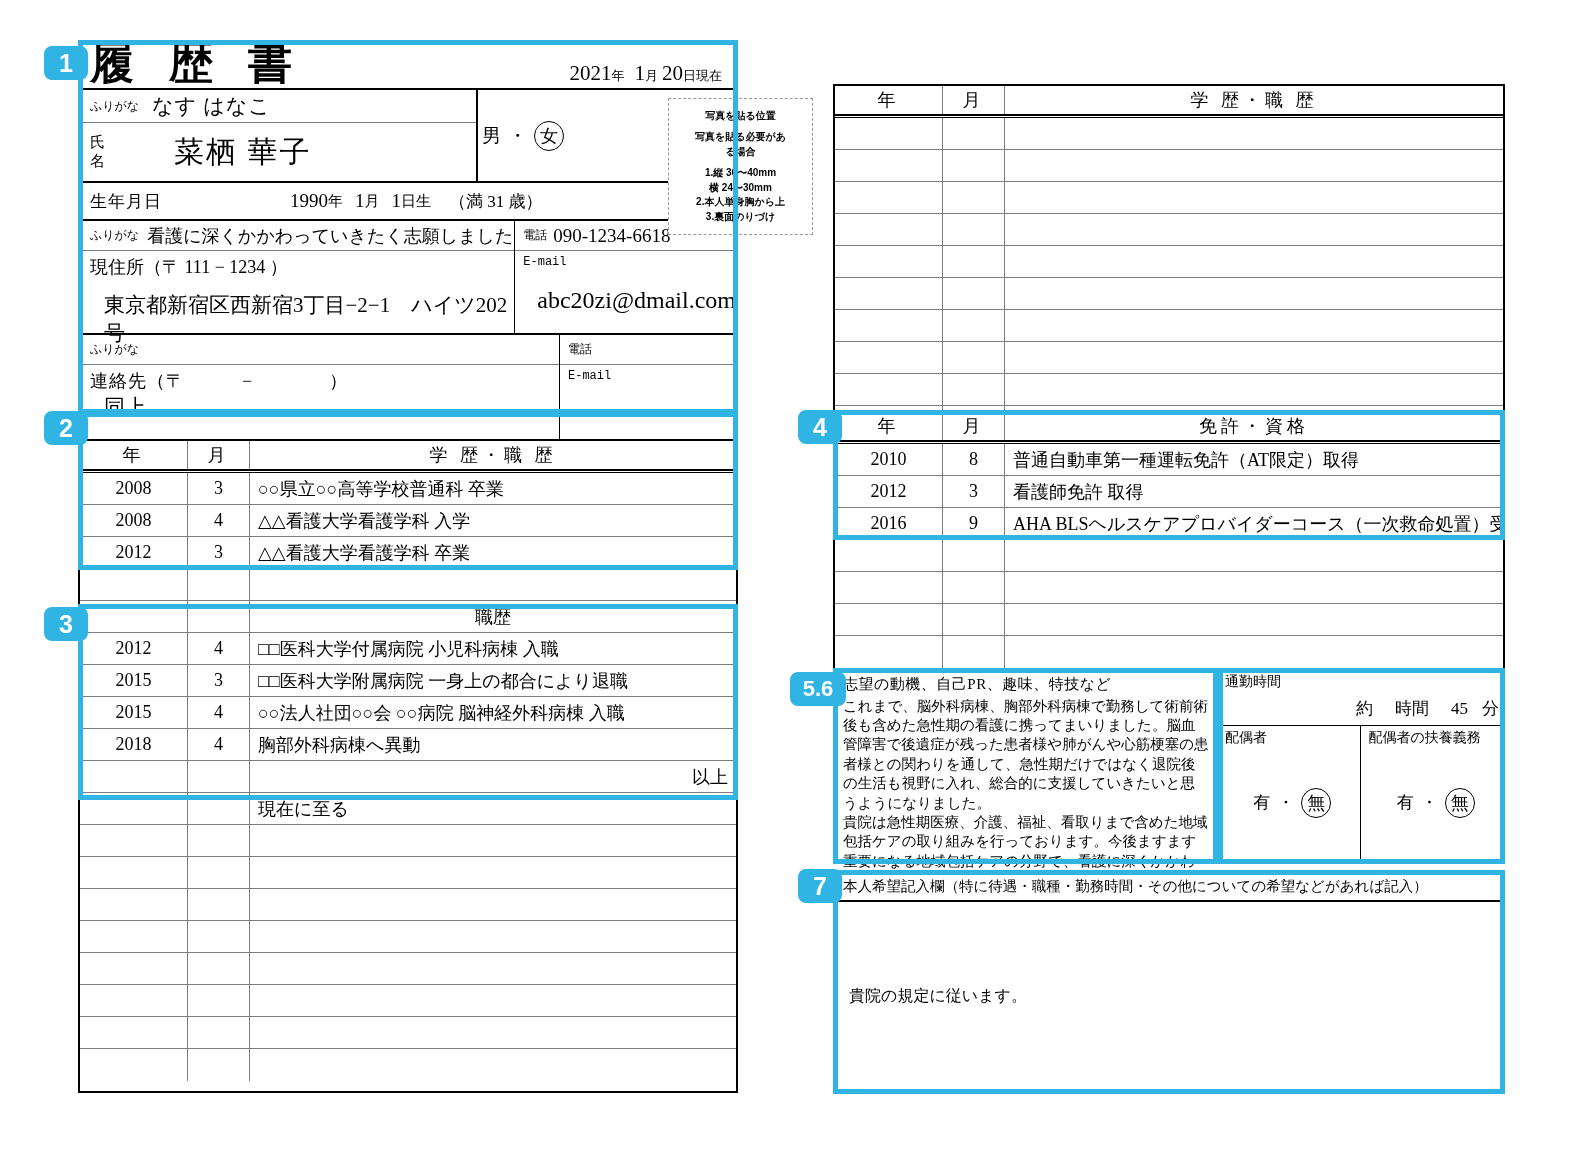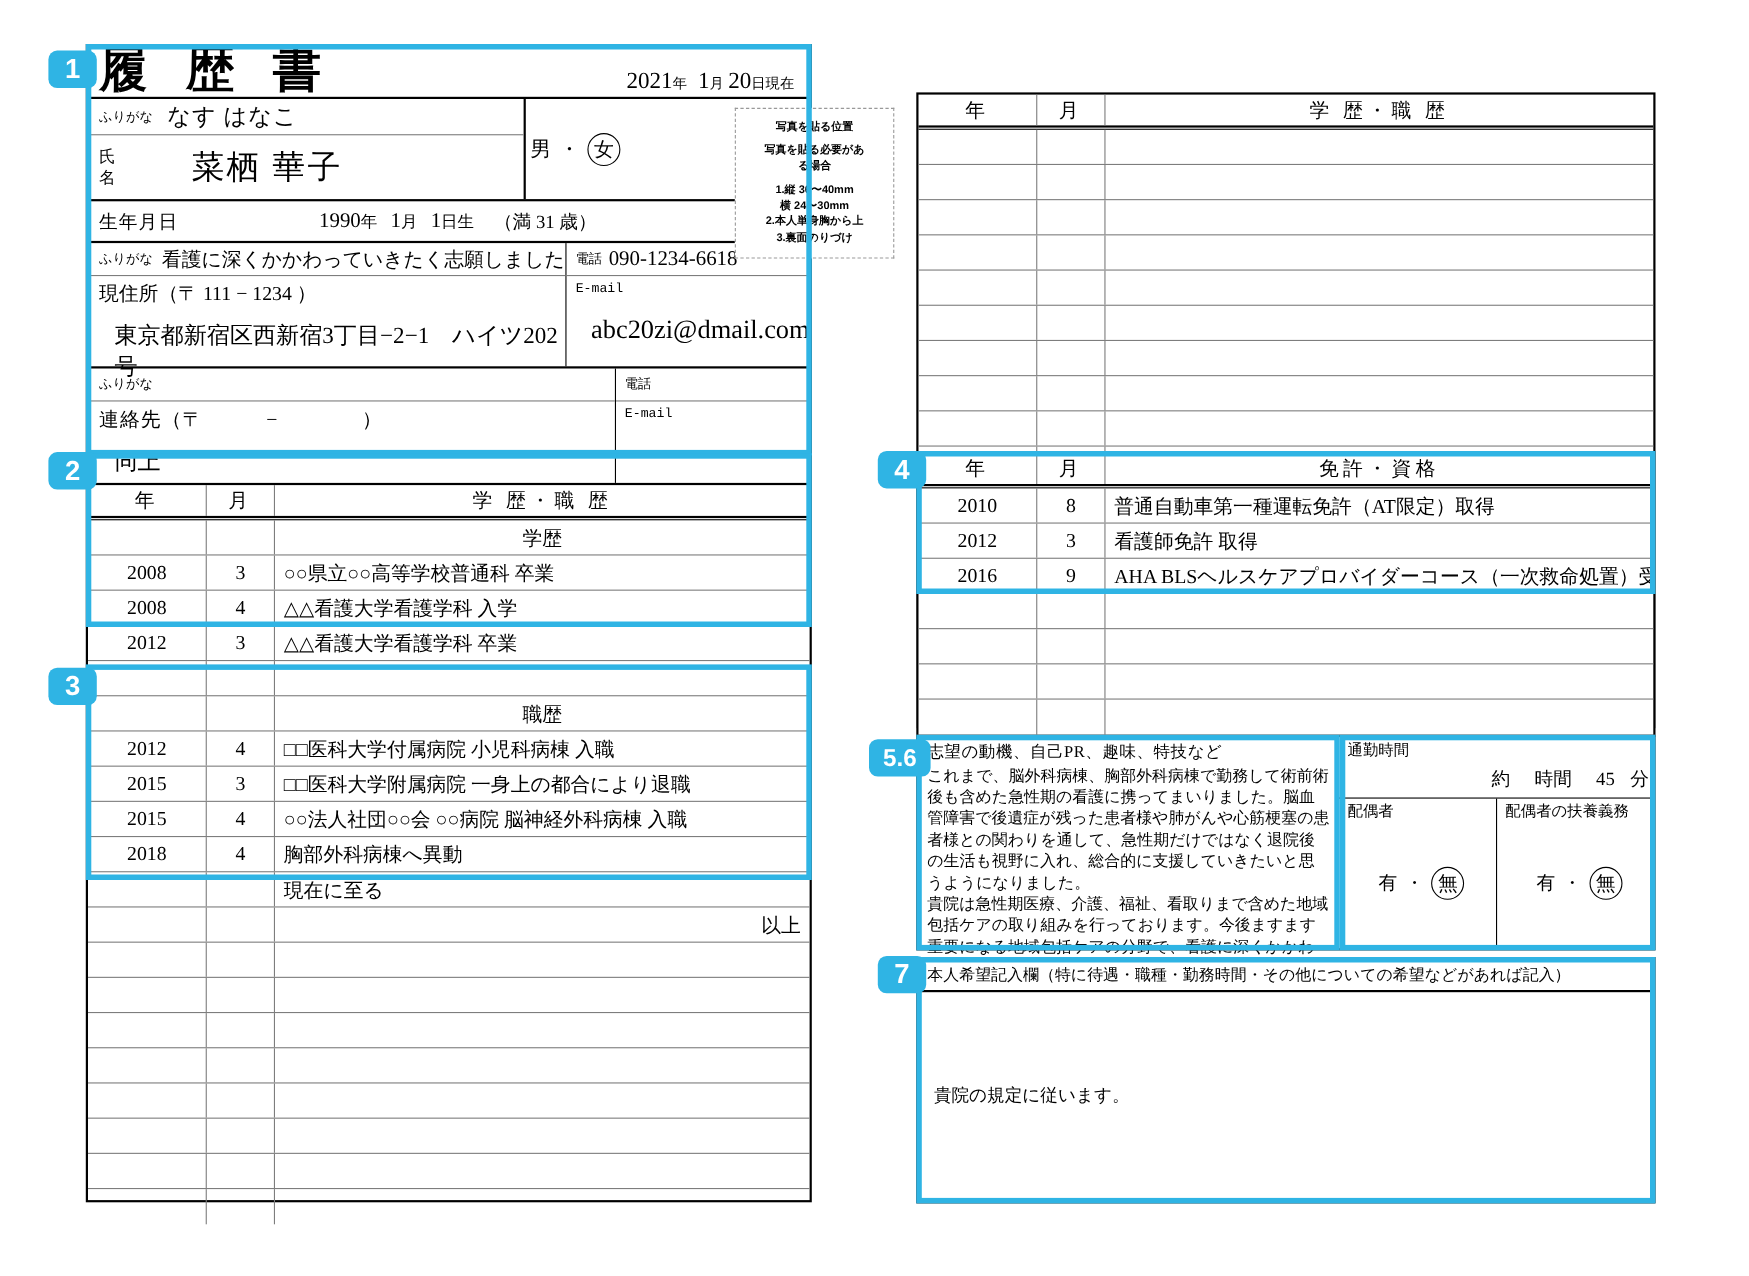--- a/index.html
+++ b/index.html
@@ -180,21 +180,21 @@
   }
   .tel-cell .lbl { font-size: 12px; font-family: "Liberation Sans", sans-serif; margin-right: 6px; }
   .tel-cell .val { font-size: 19px; }
   .mail-cell { height: 82px; padding: 4px 0 0 8px; }
   .mail-cell .lbl { font-size: 12px; font-family: "Liberation Mono", monospace; }
   .mail-cell .val { font-size: 24px; margin-top: 18px; padding-left: 14px; }
 
   .contact-block { display: flex; border-bottom: 2.5px solid #000; }
   .contact-main { height: 74px; padding: 4px 0 0 10px; }
   .contact-line1 { font-size: 18px; letter-spacing: 1px; }
-  .contact-line2 { font-size: 21px; margin-top: 12px; padding-left: 14px; }
+  .contact-line2 { font-size: 21px; padding-left: 14px; }
   .contact-mail { height: 74px; padding: 4px 0 0 8px; }
   .contact-mail .lbl { font-size: 12px; font-family: "Liberation Mono", monospace; }
 
   
   .hdr-row .cell { font-size: 18px; letter-spacing: 4px; }
 
   
   #right-sheet { left: 833px; top: 84px; width: 672px; height: 578px; }
 
   #lic-sheet { left: 833px; top: 410px; width: 672px; }
@@ -343,25 +343,20 @@
       </div>
     </div>
 
     <div class="row hdr-row hline-thick" style="height:30px">
       <div class="cell col-year center">年</div>
       <div class="cell col-month center">月</div>
       <div class="cell col-body last center">学 歴・職 歴</div>
     </div>
     <div style="height:2px;border-bottom:1px solid #000"></div>
 
-    <div class="row hline" style="height:32px">
-      <div class="cell col-year"></div>
-      <div class="cell col-month"></div>
-      <div class="cell col-body last center">学歴</div>
-    </div>
 
     <div class="row hline" style="height:32px">
       <div class="cell col-year center">2008</div>
       <div class="cell col-month center">3</div>
       <div class="cell col-body last">○○県立○○高等学校普通科 卒業</div>
     </div>
     <div class="row hline" style="height:32px">
       <div class="cell col-year center">2008</div>
       <div class="cell col-month center">4</div>
       <div class="cell col-body last">△△看護大学看護学科 入学</div>
@@ -398,29 +393,29 @@
       <div class="cell col-year center">2015</div>
       <div class="cell col-month center">4</div>
       <div class="cell col-body last">○○法人社団○○会 ○○病院 脳神経外科病棟 入職</div>
     </div>
     <div class="row hline" style="height:32px">
       <div class="cell col-year center">2018</div>
       <div class="cell col-month center">4</div>
       <div class="cell col-body last">胸部外科病棟へ異動</div>
     </div>
     <div class="row hline" style="height:32px">
+      <div class="cell col-year"></div>
+      <div class="cell col-month"></div>
+      <div class="cell col-body last right">以上</div>
+    </div>
+
+    <div class="row hline" style="height:32px">
       <div class="cell col-year center"></div>
       <div class="cell col-month center"></div>
       <div class="cell col-body last">現在に至る</div>
-    </div>
-
-    <div class="row hline" style="height:32px">
-      <div class="cell col-year"></div>
-      <div class="cell col-month"></div>
-      <div class="cell col-body last right">以上</div>
     </div>
 
     <div class="row hline" style="height:32px">
       <div class="cell col-year"></div>
         <div class="cell col-month"></div>
         <div class="cell col-body last"></div>
     </div>
     <div class="row hline" style="height:32px">
       <div class="cell col-year"></div>
         <div class="cell col-month"></div>

